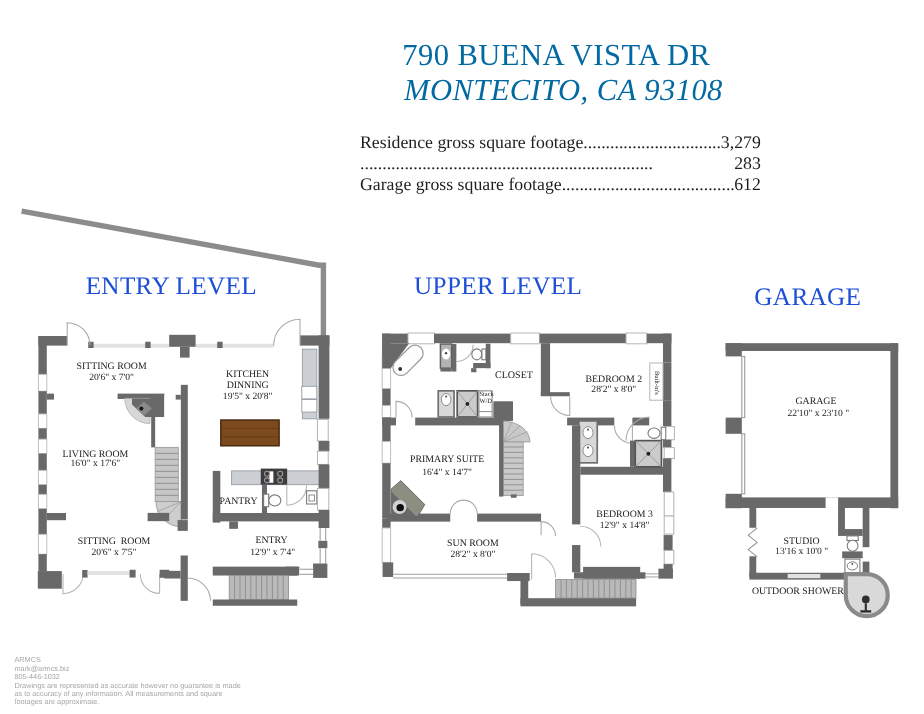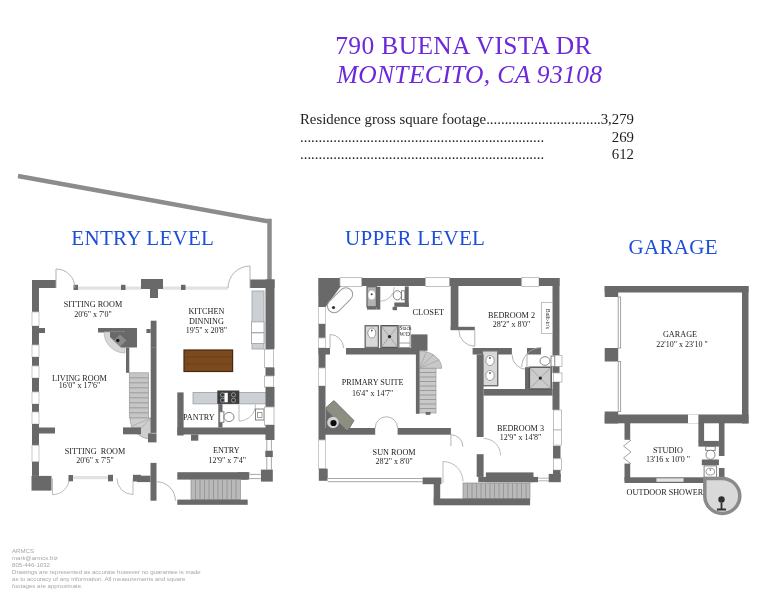--- a/index.html
+++ b/index.html
@@ -1,19 +1,19 @@
 <!DOCTYPE html>
 <html><head>
 <meta charset="utf-8">
 <style>
   html,body{margin:0;padding:0;background:#ffffff;}
   body{width:770px;height:595px;position:relative;overflow:hidden;
        font-family:"Liberation Serif", serif;}
   #page{position:absolute;left:0;top:0;width:770px;height:595px;}
-  .title{position:absolute;white-space:nowrap;letter-spacing:0.35px;transform:translateX(-50%);color:#6d28d9;text-align:center;}
+  .title{position:absolute;white-space:nowrap;letter-spacing:0.35px;transform:translateX(-50%);color:#0369a1;text-align:center;}
   .t1{left:463.6px;top:31.3px;font-size:25.5px;}
   .t2{left:469.5px;top:60.3px;font-size:25.5px;font-style:italic;}
   .sqft{position:absolute;left:300px;top:111.3px;width:334px;font-size:14.8px;color:#1e1e1e;line-height:17.5px;}
   .row{display:flex;white-space:nowrap;justify-content:space-between;}
   .dots{flex:1;overflow:hidden;}
   .hdg{position:absolute;color:#1d4ed8;font-size:21px;letter-spacing:0.28px;transform:translateX(-50%);white-space:nowrap;}
   .footer{position:absolute;left:12px;top:546.5px;font-family:"Liberation Sans",sans-serif;
           font-size:6.1px;line-height:7.08px;color:#a6a6a6;}
 </style>
 </head>
@@ -21,23 +21,24 @@
 <div class="title t1">790 BUENA VISTA DR</div>
 <div class="title t2">MONTECITO, CA 93108</div>
 <div class="sqft">
   <div class="row">
       <span>Residence gross square footage</span>
       <span class="dots">..................................................................</span>
       <span>3,279</span>
     </div>
   <div class="row">
       <span class="dots">..................................................................</span>
-      <span>269</span>
+      <span>283</span>
     </div>
   <div class="row">
+      <span>Garage gross square footage</span>
       <span class="dots">..................................................................</span>
       <span>612</span>
     </div>
 </div>
 <div class="hdg" style="left:142.8px;top:226px;">ENTRY LEVEL</div>
 <div class="hdg" style="left:415.1px;top:226px;">UPPER LEVEL</div>
 <div class="hdg" style="left:673.2px;top:235px;">GARAGE</div>
 <svg id="page" viewBox="0 0 770 595" xmlns="http://www.w3.org/2000/svg">
 <g id="entry">
 

